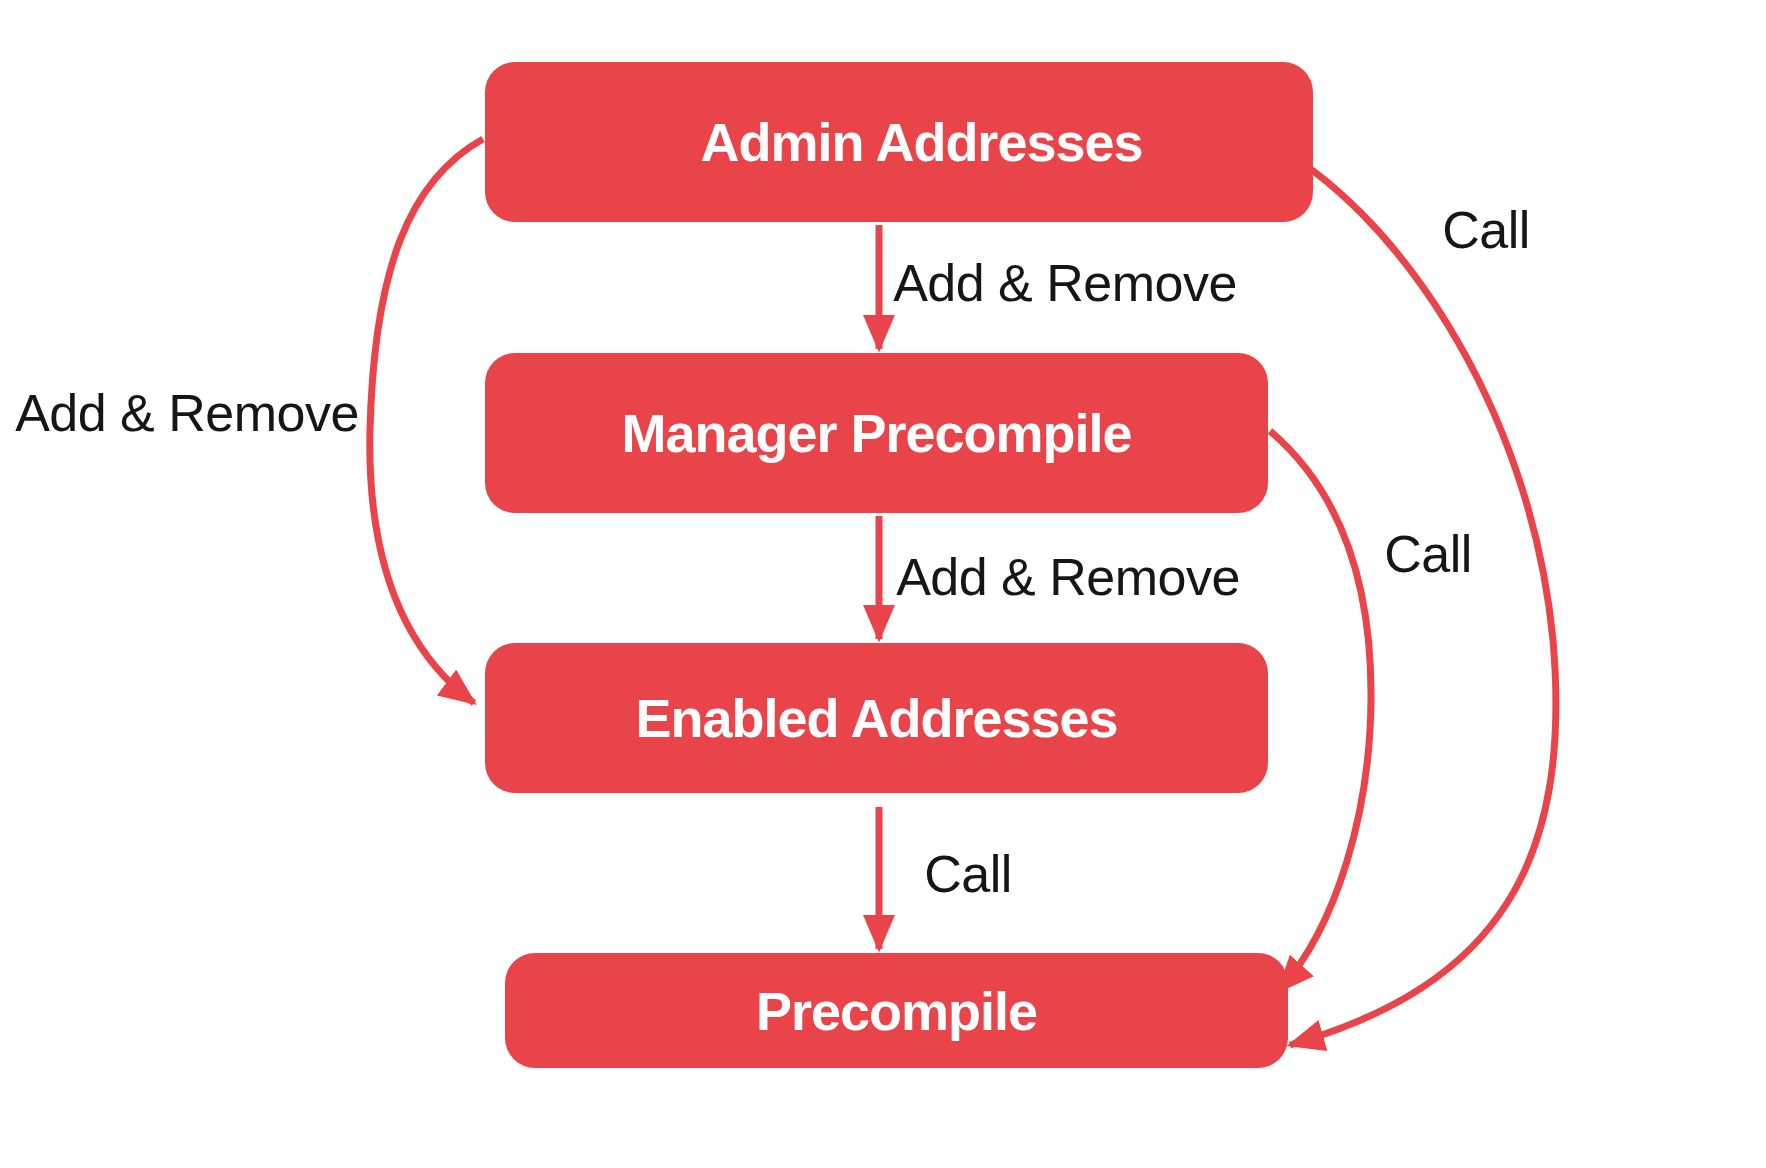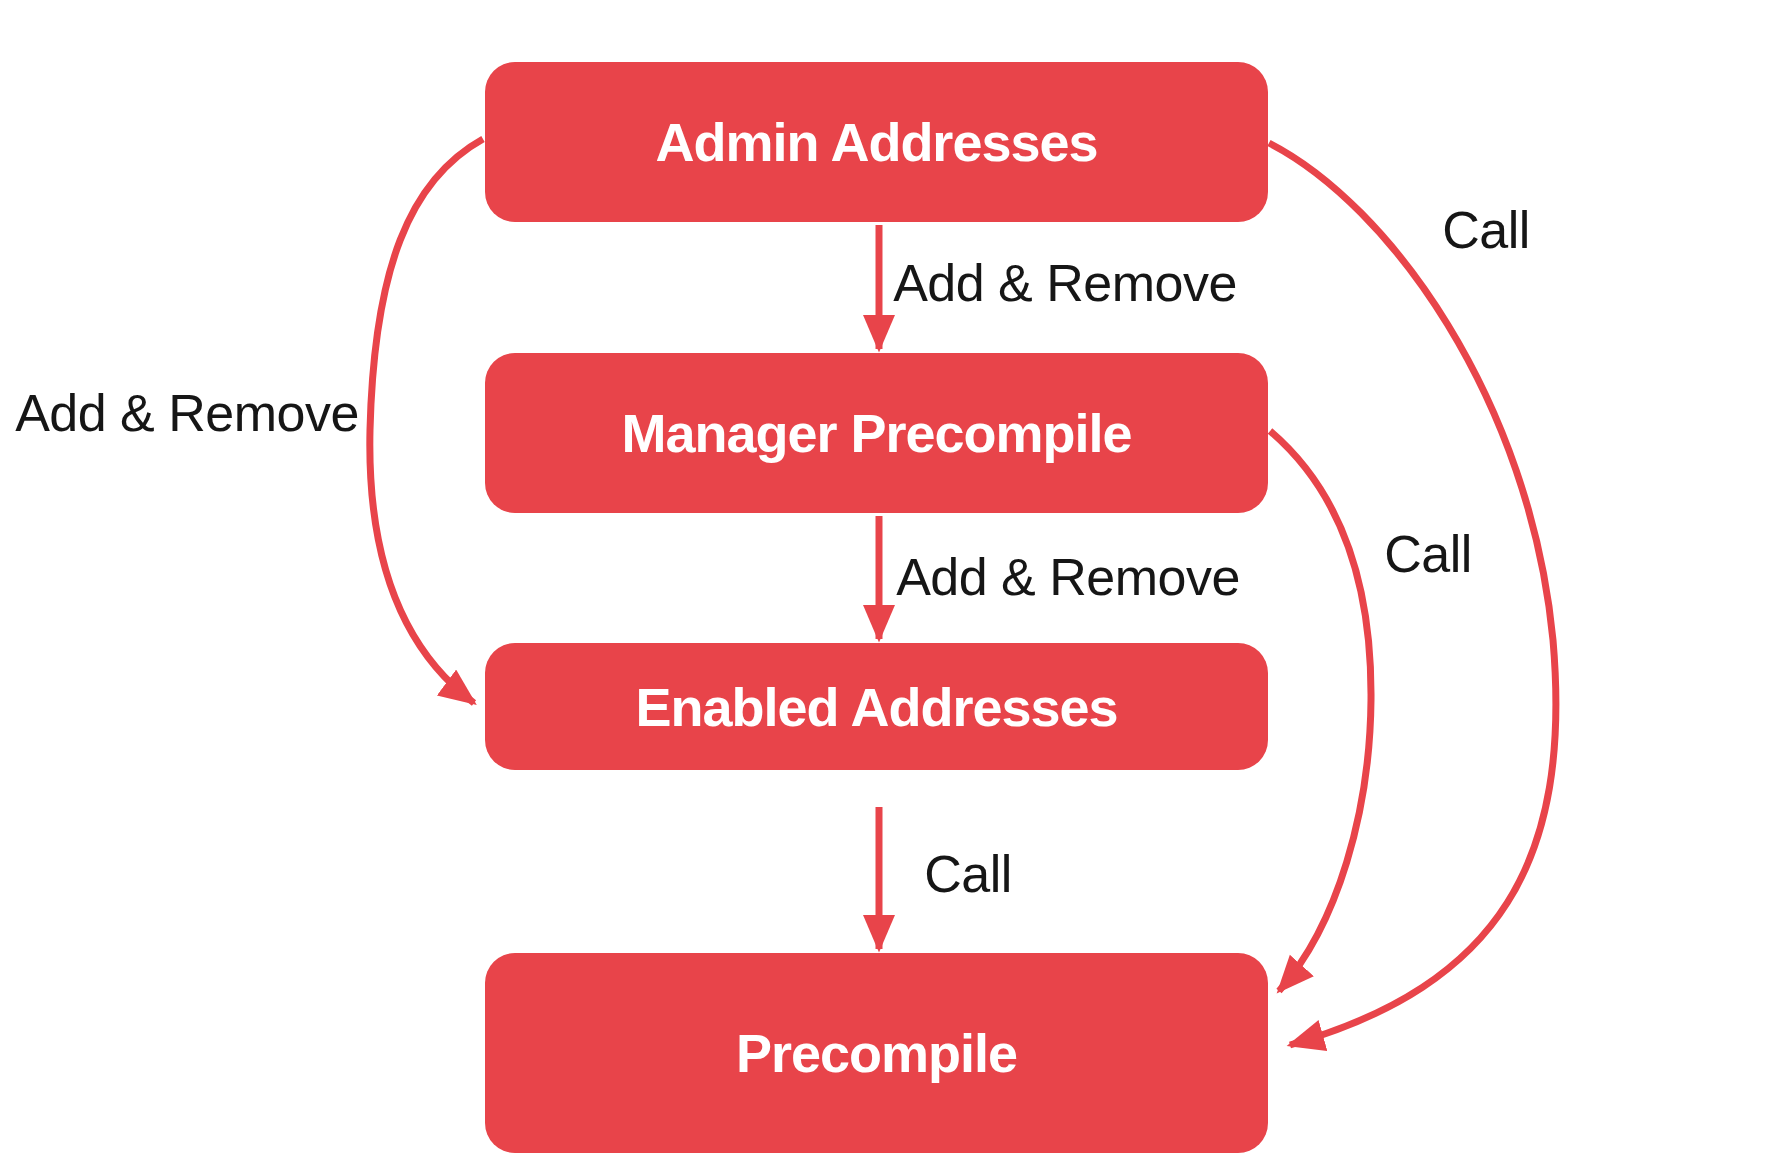--- a/index.html
+++ b/index.html
@@ -40,24 +40,24 @@
     color: var(--node-text, #ffffff);
     border-radius: 30px;
     display: flex;
     align-items: center;
     justify-content: center;
     font-size: 54px;
     font-weight: bold;
     letter-spacing: -1px;
     white-space: nowrap;
   }
-  .node-admin      { top: 62px; }
+  .node-admin      { top: 62px; padding-left: 45px; }
   .node-manager    { top: 353px; }
-  .node-enabled    { top: 643px; height: 127px; }
-  .node-precompile { top: 953px; height: 200px; }
+  .node-enabled    { top: 643px; height: 150px; }
+  .node-precompile { top: 953px; height: 115px; margin-left: 20px; }
 
   .elabel {
     position: absolute;
     transform: translate(-50%, -50%);
     color: var(--label-text, #161616);
     font-size: 52px;
     letter-spacing: -0.5px;
     white-space: nowrap;
   }
   .elabel-0 { left: 1065px; top: 283px; }

